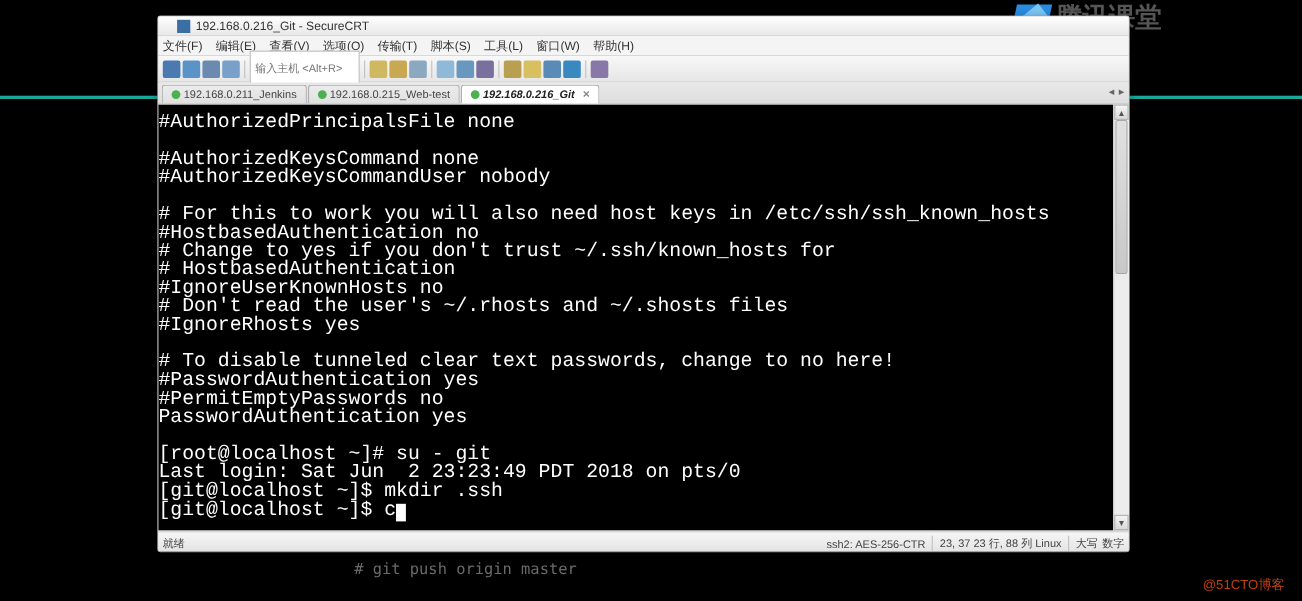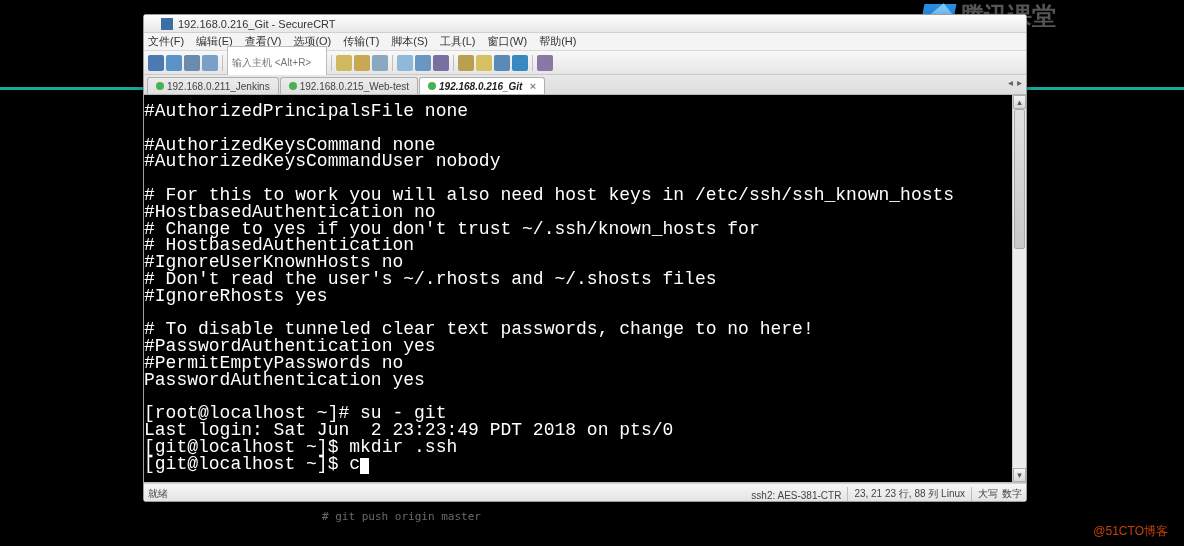--- a/index.html
+++ b/index.html
@@ -195,21 +195,21 @@
   right: 16px;
   bottom: 6px;
   color: #c2410c;
   font-size: 12px;
 }
 .ext-note {
   position: absolute;
   left: 322px;
   top: 510px;
   font-family: "Consolas",monospace;
-  font-size: 11px;
+  font-size: 14px;
   color: #6a6a6a;
 }
 </style>
 </head>
 <body>
 
 <div class="backgreen"></div>
 
 <div class="watermark-logo">
   <div class="logo-diamond"></div>
@@ -304,23 +304,23 @@
 [git@localhost ~]$ c</span><span class="cursor"></span></div>
     <div class="scroll">
       <div class="scroll-arrow">▴</div>
       <div class="scroll-thumb"></div>
       <div class="scroll-arrow" style="position:absolute;bottom:0;left:0;right:0">▾</div>
     </div>
   </div>
 
   <div class="statusbar">
     <span class="status-left">就绪</span>
-    <span>ssh2: AES-381-CTR</span>
+    <span>ssh2: AES-256-CTR</span>
     <span class="status-sep"></span>
-    <span>23,  21   23 行, 88 列  Linux</span>
+    <span>23,  37   23 行, 88 列  Linux</span>
     <span class="status-sep"></span>
     <span>大写</span>
     <span style="width:4px"></span>
     <span>数字</span>
   </div>
 
 </div>
 
 <div class="ext-note"># git push origin master</div>
 

